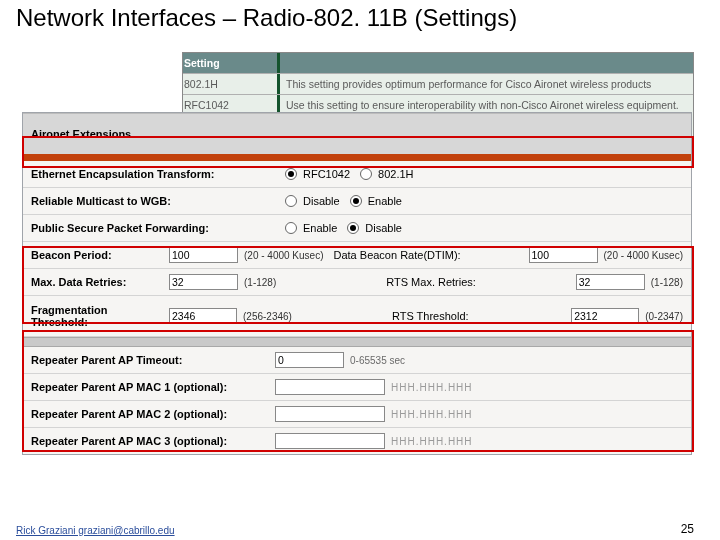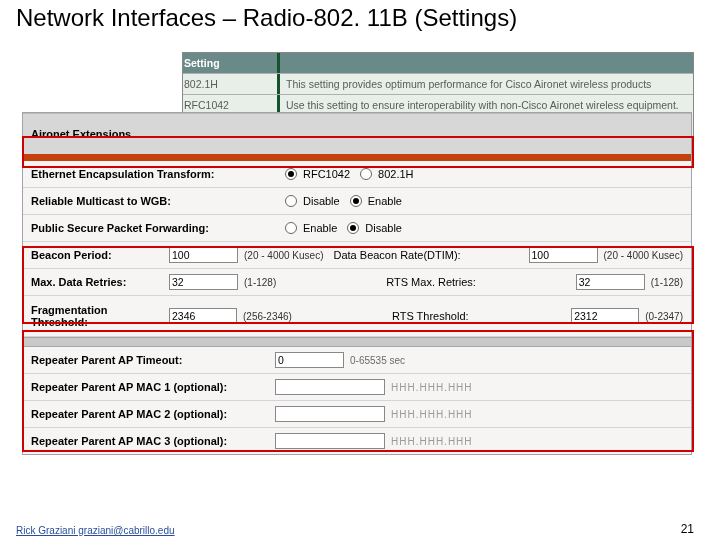--- a/index.html
+++ b/index.html
@@ -142,14 +142,14 @@
       <input class="inp" style="width: 110px;">
       <span class="hint" style="color:#9a9a9a;letter-spacing:1px">HHH.HHH.HHH</span>
     </div>
   </div>
 
   <div class="hl" style="left:22px;top:136px;width:668px;height:28px"></div>
   <div class="hl" style="left:22px;top:246px;width:668px;height:74px"></div>
   <div class="hl" style="left:22px;top:330px;width:668px;height:118px"></div>
 
   <div class="footer-left">Rick Graziani  graziani@cabrillo.edu</div>
-  <div class="footer-right">21</div>
+  <div class="footer-right">25</div>
 </div>
 
 </body></html>

